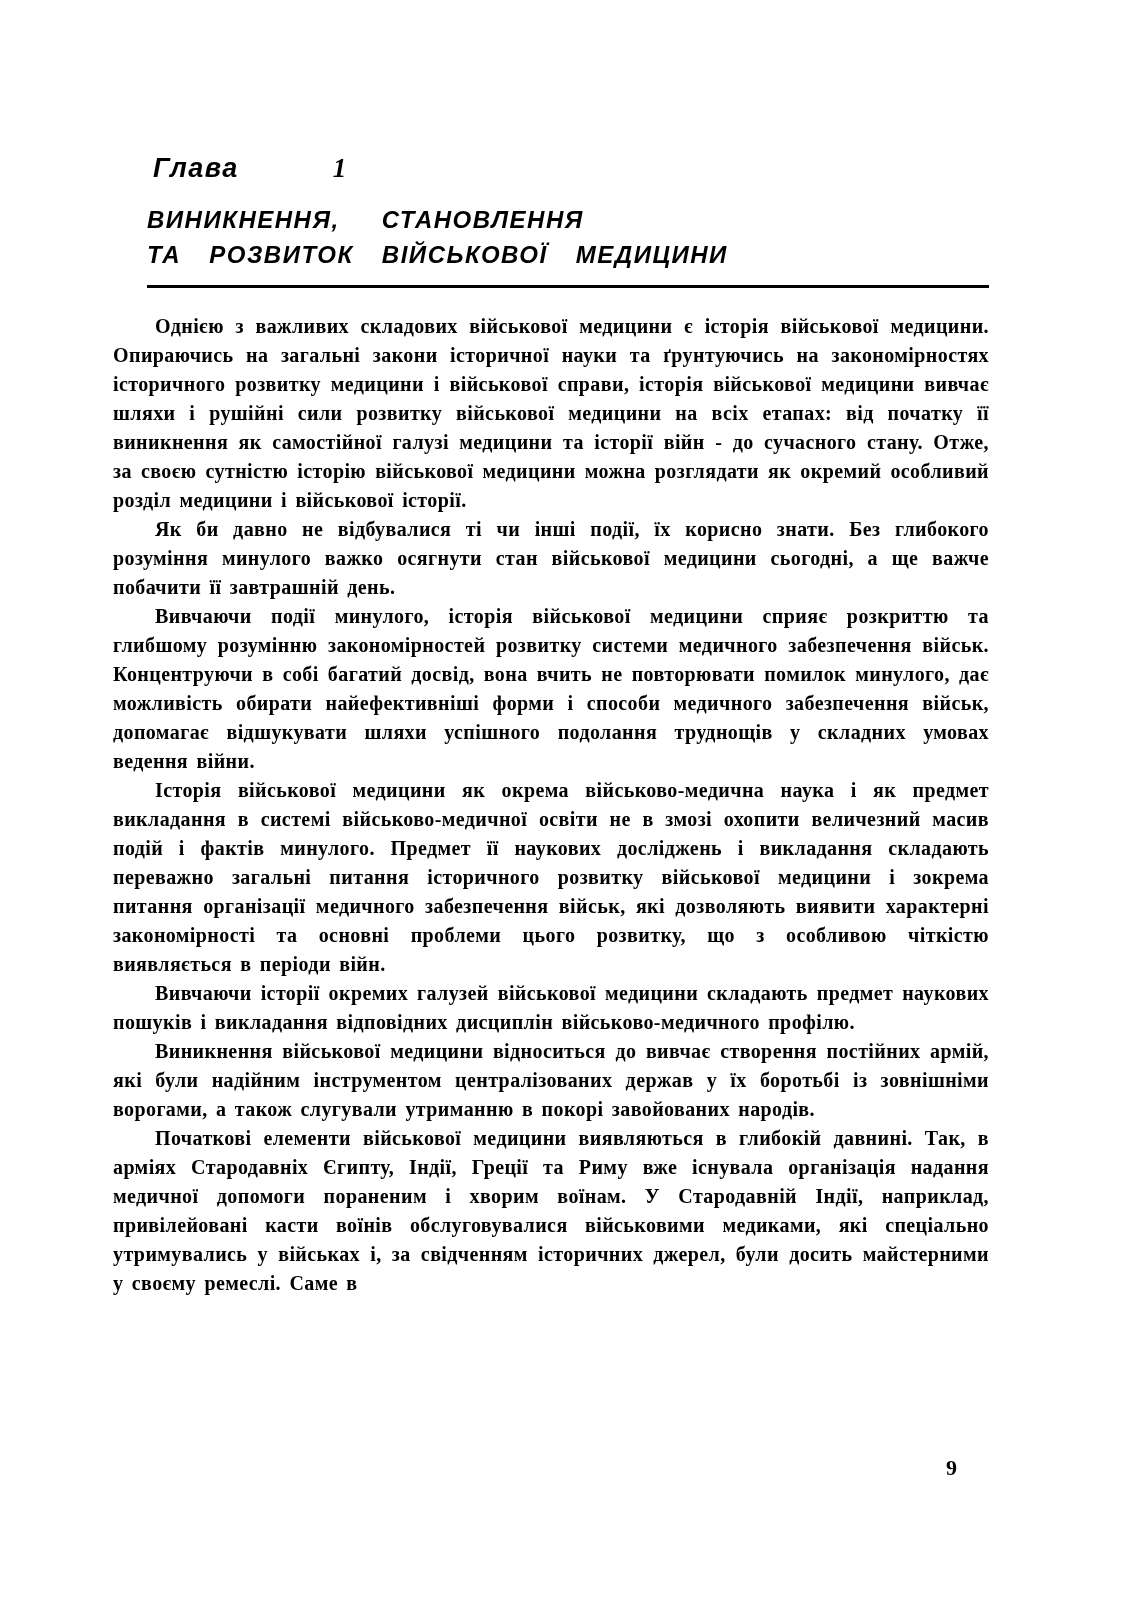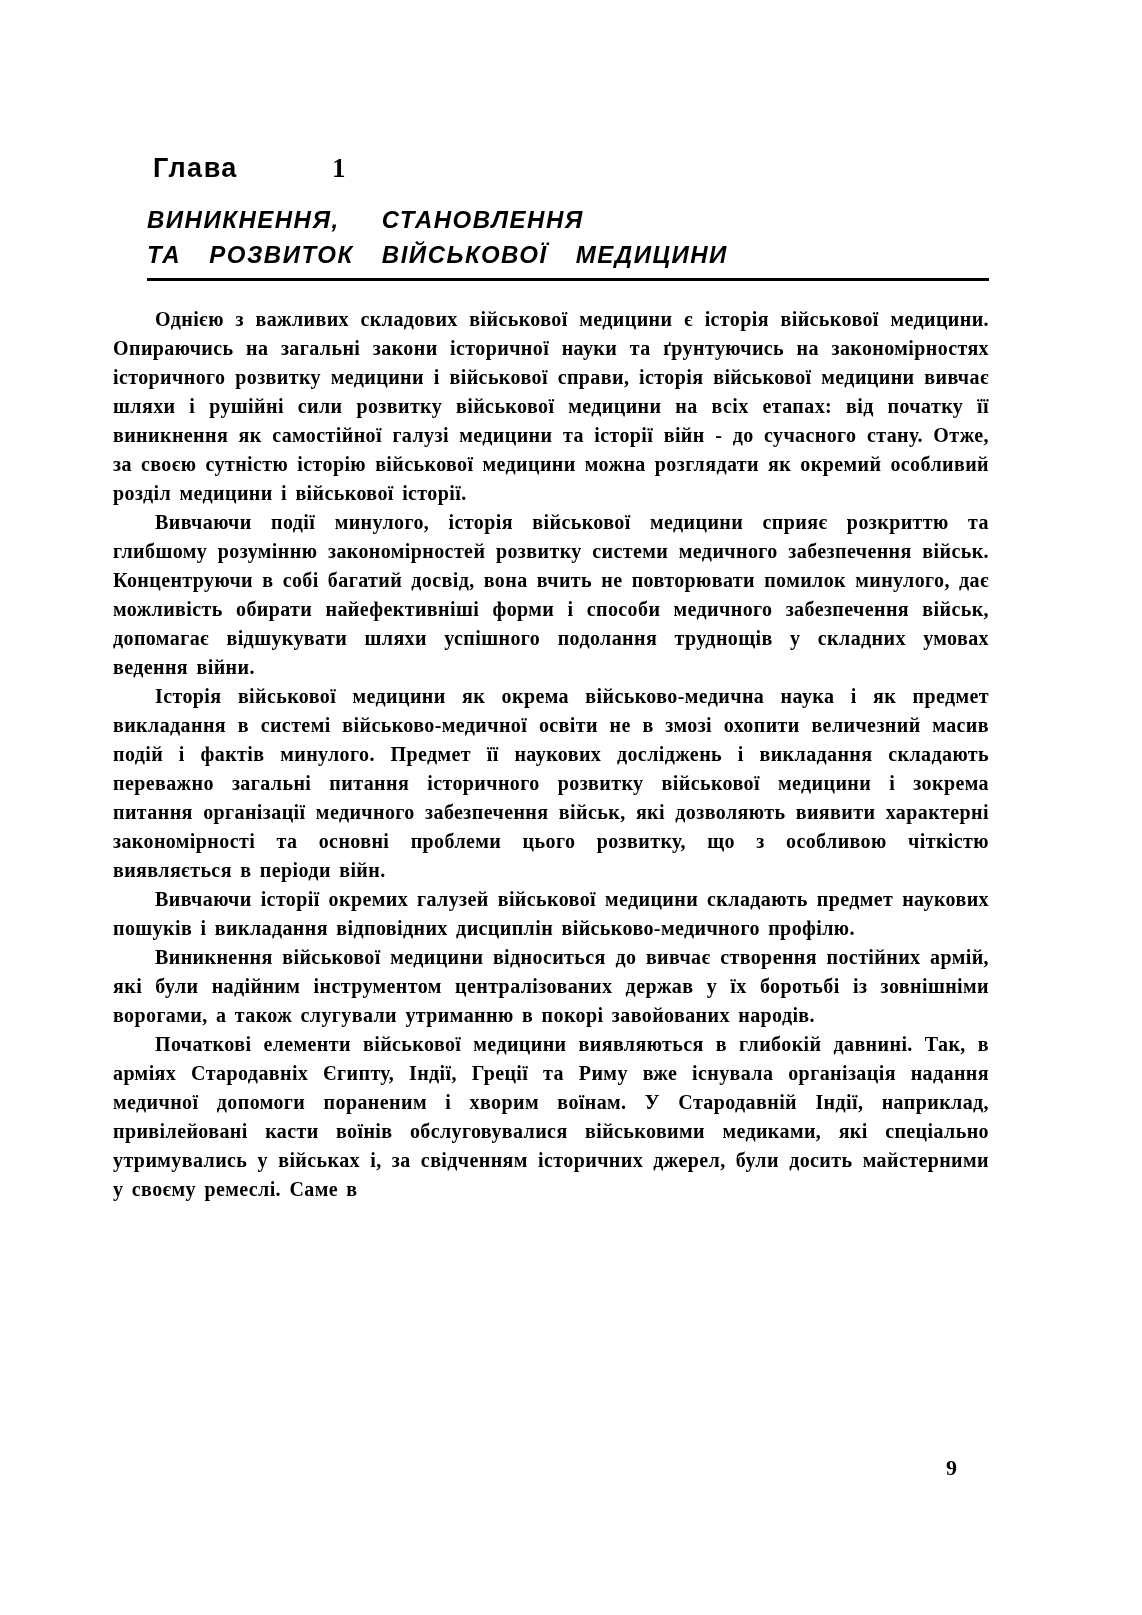--- a/index.html
+++ b/index.html
@@ -18,20 +18,21 @@
   }
   .text-block {
     position: absolute;
     left: 113px;
     top: 152px;
     width: 876px;
   }
   .chapter-head {
     font-family: "Liberation Sans", sans-serif;
     font-weight: bold;
+    font-style: italic;
     font-size: 27px;
     line-height: 32px;
     letter-spacing: 1.5px;
     margin-left: 40px;
   }
   .chapter-number {
     display: inline-block;
     margin-left: 85px;
     font-family: "Liberation Serif", serif;
   }
@@ -46,21 +47,21 @@
     letter-spacing: 1.5px;
   }
   .title-line1 {
     display: block;
     word-spacing: 34px;
   }
   .title-line2 {
     display: block;
     word-spacing: 20px;
     border-bottom: 3px solid #000;
-    padding-bottom: 6px;
+    padding-bottom: 13px;
   }
   .body-para {
     margin: 0;
     font-family: "Liberation Serif", serif;
     font-weight: bold;
     font-size: 20px;
     line-height: 29px;
     letter-spacing: 0.4px;
     word-spacing: 3px;
     text-align: justify;
@@ -98,20 +99,21 @@
       <span class="chapter-label">Глава</span>
       <span class="chapter-number">1</span>
     </div>
 
     <div class="chapter-title">
       <span class="title-line1">ВИНИКНЕННЯ, СТАНОВЛЕННЯ</span>
       <span class="title-line2">ТА РОЗВИТОК ВІЙСЬКОВОЇ МЕДИЦИНИ</span>
     </div>
 
     <p class="body-para first">Однією з важливих складових військової медицини є історія військової медицини. Опираючись на загальні закони історичної науки та ґрунтуючись на закономірностях історичного розвитку медицини і військової справи, історія військової медицини вивчає шляхи і рушійні сили розвитку військової медицини на всіх етапах: від початку її виникнення як самостійної галузі медицини та історії війн - до сучасного стану. Отже, за своєю сутністю історію військової медицини можна розглядати як окремий особливий розділ медицини і військової історії.</p>
+    <p class="body-para">Як би давно не відбувалися ті чи інші події, їх корисно знати. Без глибокого розуміння минулого важко осягнути стан військової медицини сьогодні, а ще важче побачити її завтрашній день.</p>
     <p class="body-para">Вивчаючи події минулого, історія військової медицини сприяє розкриттю та глибшому розумінню закономірностей розвитку системи медичного забезпечення військ. Концентруючи в собі багатий досвід, вона вчить не повторювати помилок минулого, дає можливість обирати найефективніші форми і способи медичного забезпечення військ, допомагає відшукувати шляхи успішного подолання труднощів у складних умовах ведення війни.</p>
     <p class="body-para">Історія військової медицини як окрема військово-медична наука і як предмет викладання в системі військово-медичної освіти не в змозі охопити величезний масив подій і фактів минулого. Предмет її наукових досліджень і викладання складають переважно загальні питання історичного розвитку військової медицини і зокрема питання організації медичного забезпечення військ, які дозволяють виявити характерні закономірності та основні проблеми цього розвитку, що з особливою чіткістю виявляється в періоди війн.</p>
     <p class="body-para">Вивчаючи історії окремих галузей військової медицини складають предмет наукових пошуків і викладання відповідних дисциплін військово-медичного профілю.</p>
 
 
     <p class="body-para">Виникнення військової медицини відноситься до вивчає створення постійних армій, які були надійним інструментом централізованих держав у їх боротьбі із зовнішніми ворогами, а також слугували утриманню в покорі завойованих народів.</p>
     <p class="body-para">Початкові елементи військової медицини виявляються в глибокій давнині. Так, в арміях Стародавніх Єгипту, Індії, Греції та Риму вже існувала організація надання медичної допомоги пораненим і хворим воїнам. У Стародавній Індії, наприклад, привілейовані касти воїнів обслуговувалися військовими медиками, які спеціально утримувались у військах і, за свідченням історичних джерел, були досить майстерними у своєму ремеслі. Саме в</p>
 
   </div>
 

